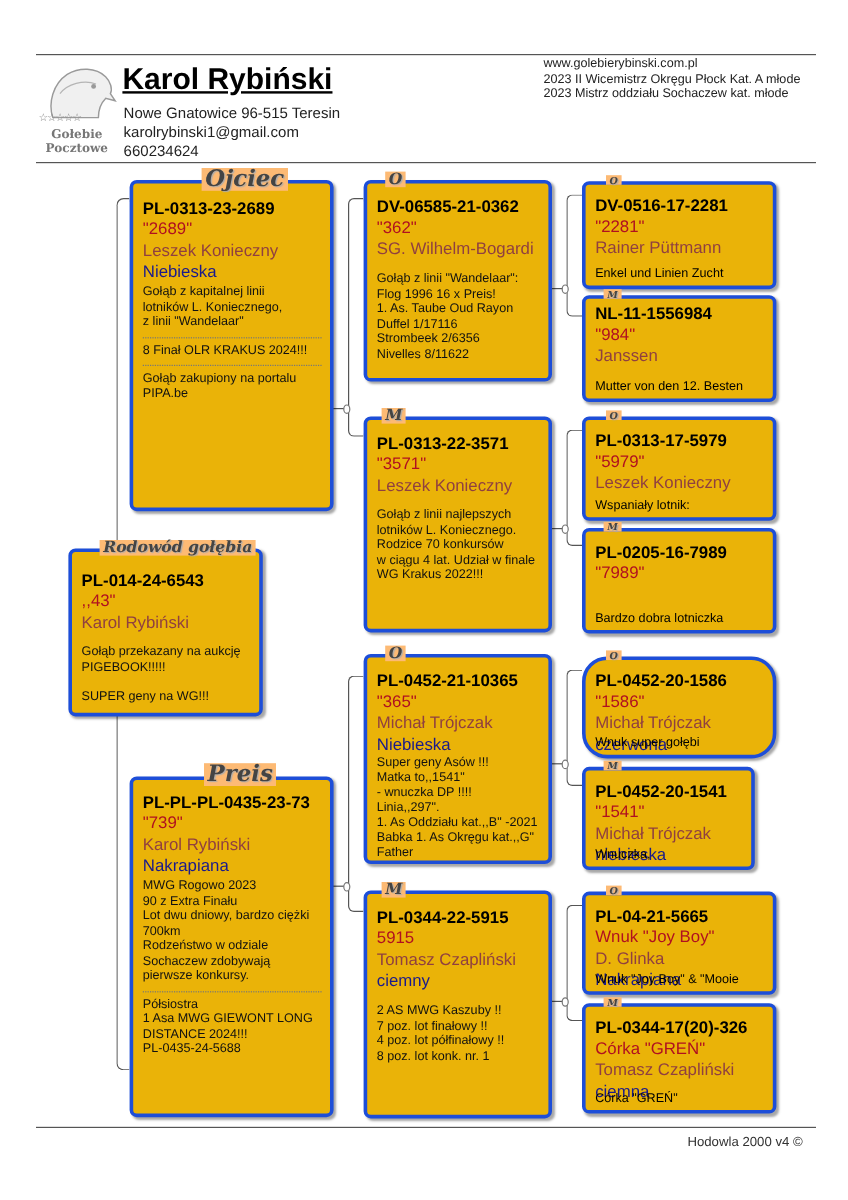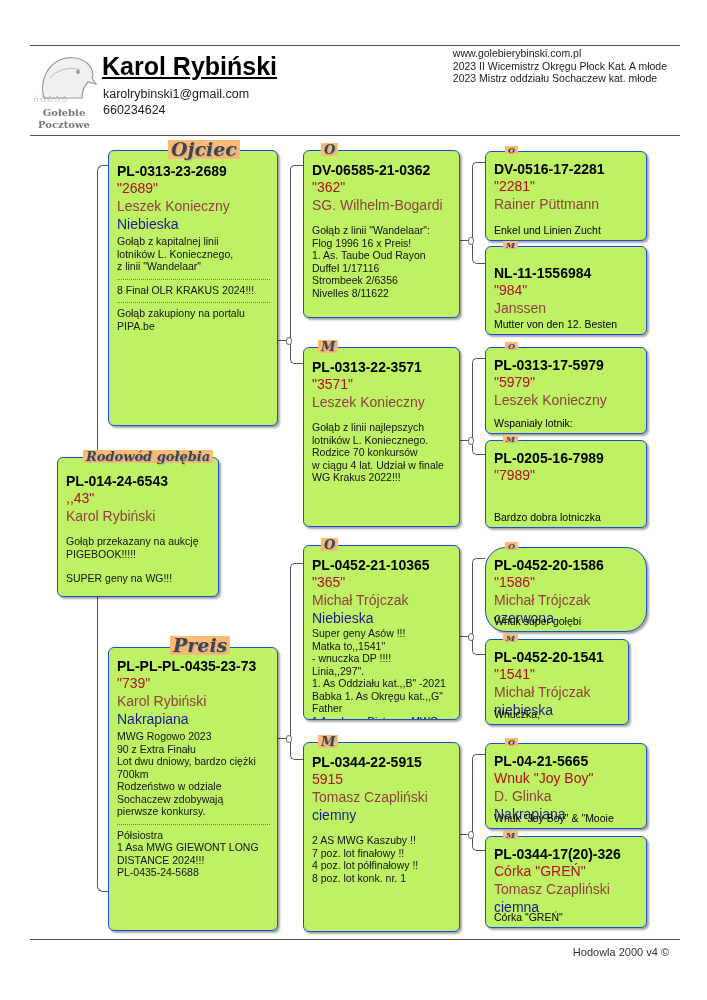--- a/index.html
+++ b/index.html
@@ -5,21 +5,21 @@
   html, body { margin:0; padding:0; background:#ffffff; }
   body { width:707px; height:1000px; position:relative; overflow:hidden;
          font-family:"Liberation Sans", sans-serif; color:#000; }
   .hline { position:absolute; height:1px; background:#555; }
   .logo { position:absolute; left:32px; top:52px; width:64px; height:80px; }
   .logo .stars { position:absolute; left:0; top:42px; font-size:9px; color:#888; letter-spacing:-1px; font-family:"DejaVu Sans", sans-serif; }
   .logo .lt { position:absolute; left:0; width:64px; text-align:center; font-family:"DejaVu Serif", serif; font-weight:bold; color:#777; font-size:10px; }
   .title { position:absolute; left:102px; top:52px; font-size:25px; font-weight:bold; text-decoration:underline; }
   .contact { position:absolute; left:103px; top:86px; font-size:12.5px; line-height:16px; color:#222; }
   .topright { position:absolute; right:40px; top:47px; text-align:left; font-size:10.5px; line-height:12.5px; color:#222; }
-  .box { position:absolute; border:1px solid #1d4ed8; border-radius:6px; background:#bef264;
+  .box { position:absolute; border:3px solid #1d4ed8; border-radius:6px; background:#eab308;
          box-shadow:2px 2px 2px rgba(0,0,0,0.35); box-sizing:border-box; padding:6px 7px 4px 8px; overflow:hidden; }
   .legend { position:absolute; background:#fdba74; padding:0 3px; font-family:"DejaVu Serif", serif; font-weight:bold;
             color:#444; text-shadow:1px 1px 1px #aaa; line-height:1;font-style:italic; }
   .lg-big { font-size:19px; }
   .lg-mid { font-size:13px; }
   .lg-xs { font-size:8px; }
   .id { font-weight:bold; font-size:14px; line-height:17px; white-space:nowrap; }
   .nm { color:#b01020; font-size:14px; line-height:17px; }
   .br { color:#904040; font-size:14px; line-height:18px; }
   .col { color:#1a1a8c; font-size:14px; line-height:18px; }
@@ -44,20 +44,21 @@
     <path d="M14 26 C20 18 34 14 44 18" fill="none" stroke="#b5b5b5" stroke-width="1"></path>
     <circle cx="42" cy="20" r="2" fill="#999"></circle>
   </svg>
   <div class="stars">☆☆☆☆☆</div>
   <div class="lt" style="top:55px;">Gołebie</div>
   <div class="lt" style="top:67px;">Pocztowe</div>
 </div>
 
 <div class="title">Karol Rybiński</div>
 <div class="contact">
+  <div>Nowe Gnatowice 96-515 Teresin</div>
   <div>karolrybinski1@gmail.com</div>
   <div>660234624</div>
 </div>
 <div class="topright">
   <div>www.golebierybinski.com.pl</div>
   <div>2023 II Wicemistrz Okręgu Płock Kat. A  młode</div>
   <div>2023 Mistrz oddziału Sochaczew kat. młode</div>
 </div>
 
 <div class="conn" style="left:97px; top:165px; width:10px; height:725px; border-radius:6px 0 0 6px;"></div>
@@ -183,21 +184,21 @@
 <div class="legend lg-mid" style="left:318px; top:735px;">M</div>
 
 <div class="box" style="left:485px; top:151px; width:162px; height:90px; padding-top:9px;">
   <div class="id">DV-0516-17-2281</div>
   <div class="nm">"2281"</div>
   <div class="br">Rainer Püttmann</div>
   <div class="bottomnote">Enkel und Linien Zucht</div>
 </div>
 <div class="legend lg-xs" style="left:505px; top:146px;">O</div>
 
-<div class="box" style="left:485px; top:246px; width:162px; height:89px; padding-top:18px;">
+<div class="box" style="left:485px; top:246px; width:162px; height:89px; padding-top:4px;">
   <div class="id">NL-11-1556984</div>
   <div class="nm">"984"</div>
   <div class="br">Janssen</div>
   <div class="bottomnote">Mutter von den 12. Besten</div>
 </div>
 <div class="legend lg-xs" style="left:503px; top:241px;">M</div>
 
 <div class="box" style="left:485px; top:347px; width:162px; height:87px; padding-top:9px;">
   <div class="id">PL-0313-17-5979</div>
   <div class="nm">"5979"</div>

